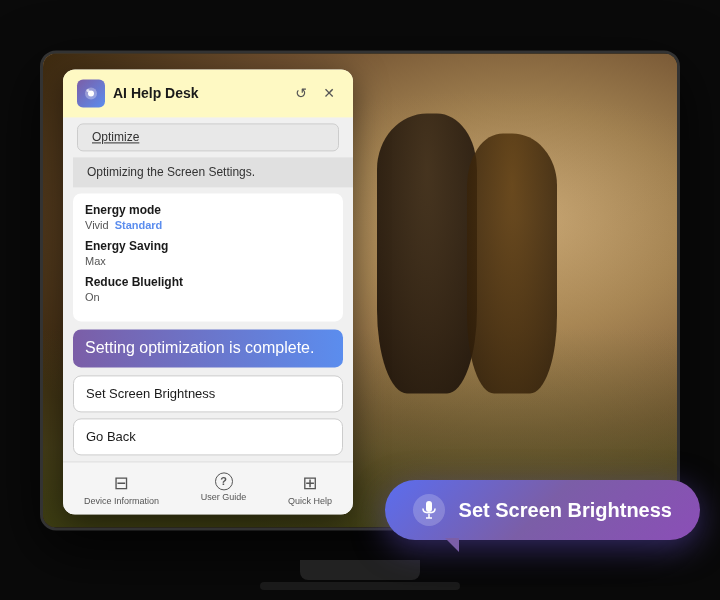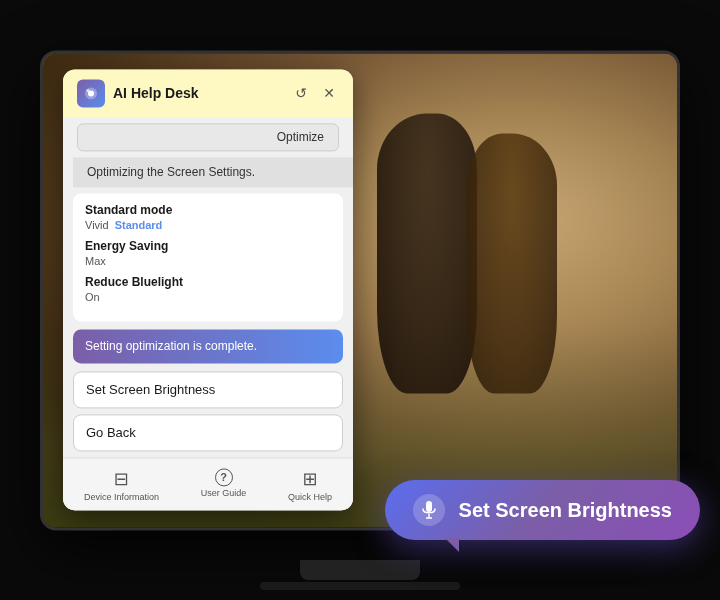--- a/index.html
+++ b/index.html
@@ -151,21 +151,22 @@
 
     .optimize-btn {
       margin: 6px 14px;
       padding: 6px 14px;
       background: #e8e8e8;
       border: 1px solid #ccc;
       border-radius: 6px;
       font-size: 12px;
       cursor: pointer;
       color: #333;
-      text-align: right;
+      text-align: left;
+      text-decoration: underline;
     }
 
     .status-bar {
       background: #e0e0e0;
       padding: 8px 14px;
       font-size: 12px;
       color: #333;
       margin: 0 0 6px 10px;
     }
 
@@ -203,21 +204,21 @@
       color: #5b8dee;
       font-weight: 600;
     }
 
     .complete-banner {
       margin: 0 10px 8px 10px;
       background: linear-gradient(90deg, #7b5ea7, #5b8dee);
       border-radius: 8px;
       padding: 10px 12px;
       color: white;
-      font-size: 12px;
+      font-size: 16px;
       font-weight: 500;
     }
 
     .action-btn {
       margin: 0 10px 6px 10px;
       background: white;
       border: 1px solid #ccc;
       border-radius: 8px;
       padding: 10px 12px;
       font-size: 13px;
@@ -351,21 +352,21 @@
         </div>
       </div>
 
       <div class="optimize-btn">Optimize</div>
 
       <div class="status-bar">Optimizing the Screen Settings.</div>
 
       <div class="settings-box">
 
         <div class="setting-item">
-          <div class="setting-label">Standard mode</div>
+          <div class="setting-label">Energy mode</div>
           <div class="setting-value-row">
             <span class="setting-value">Vivid</span>
             <span class="setting-value-active">Standard</span>
           </div>
         </div>
 
         <div class="setting-item">
           <div class="setting-label">Energy Saving</div>
           <div class="setting-value-row">
             <span class="setting-value">Max</span>

